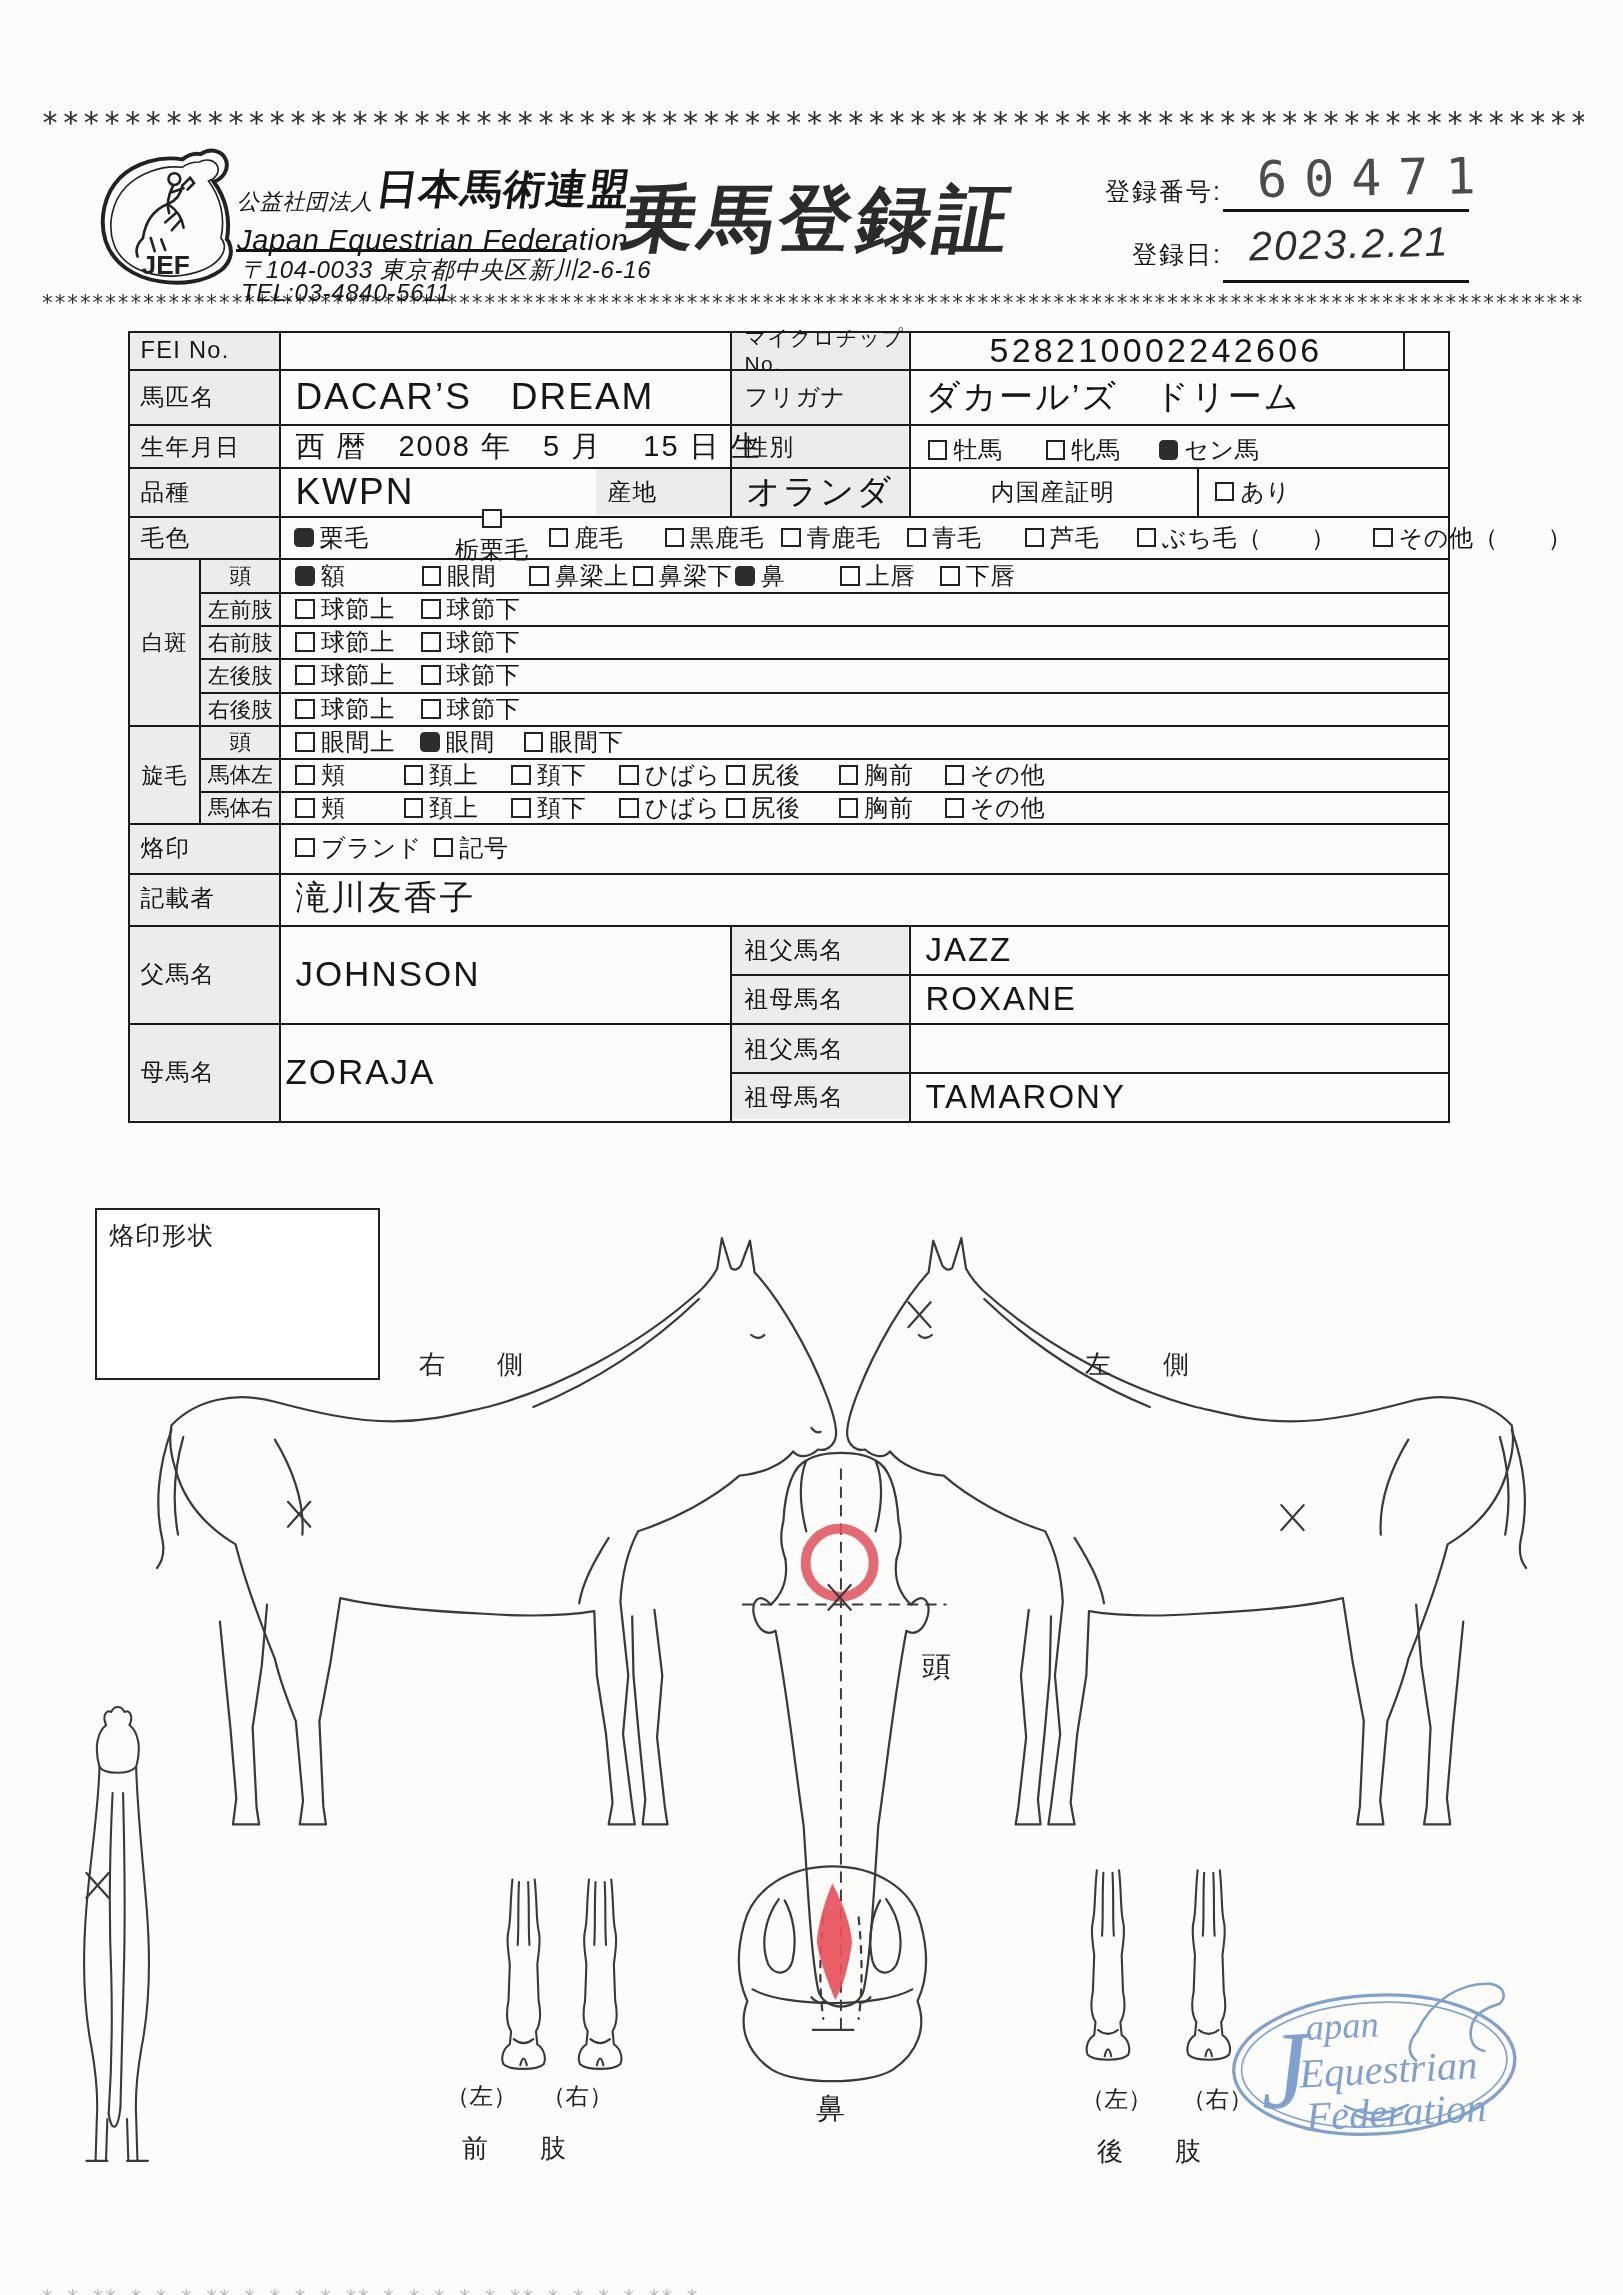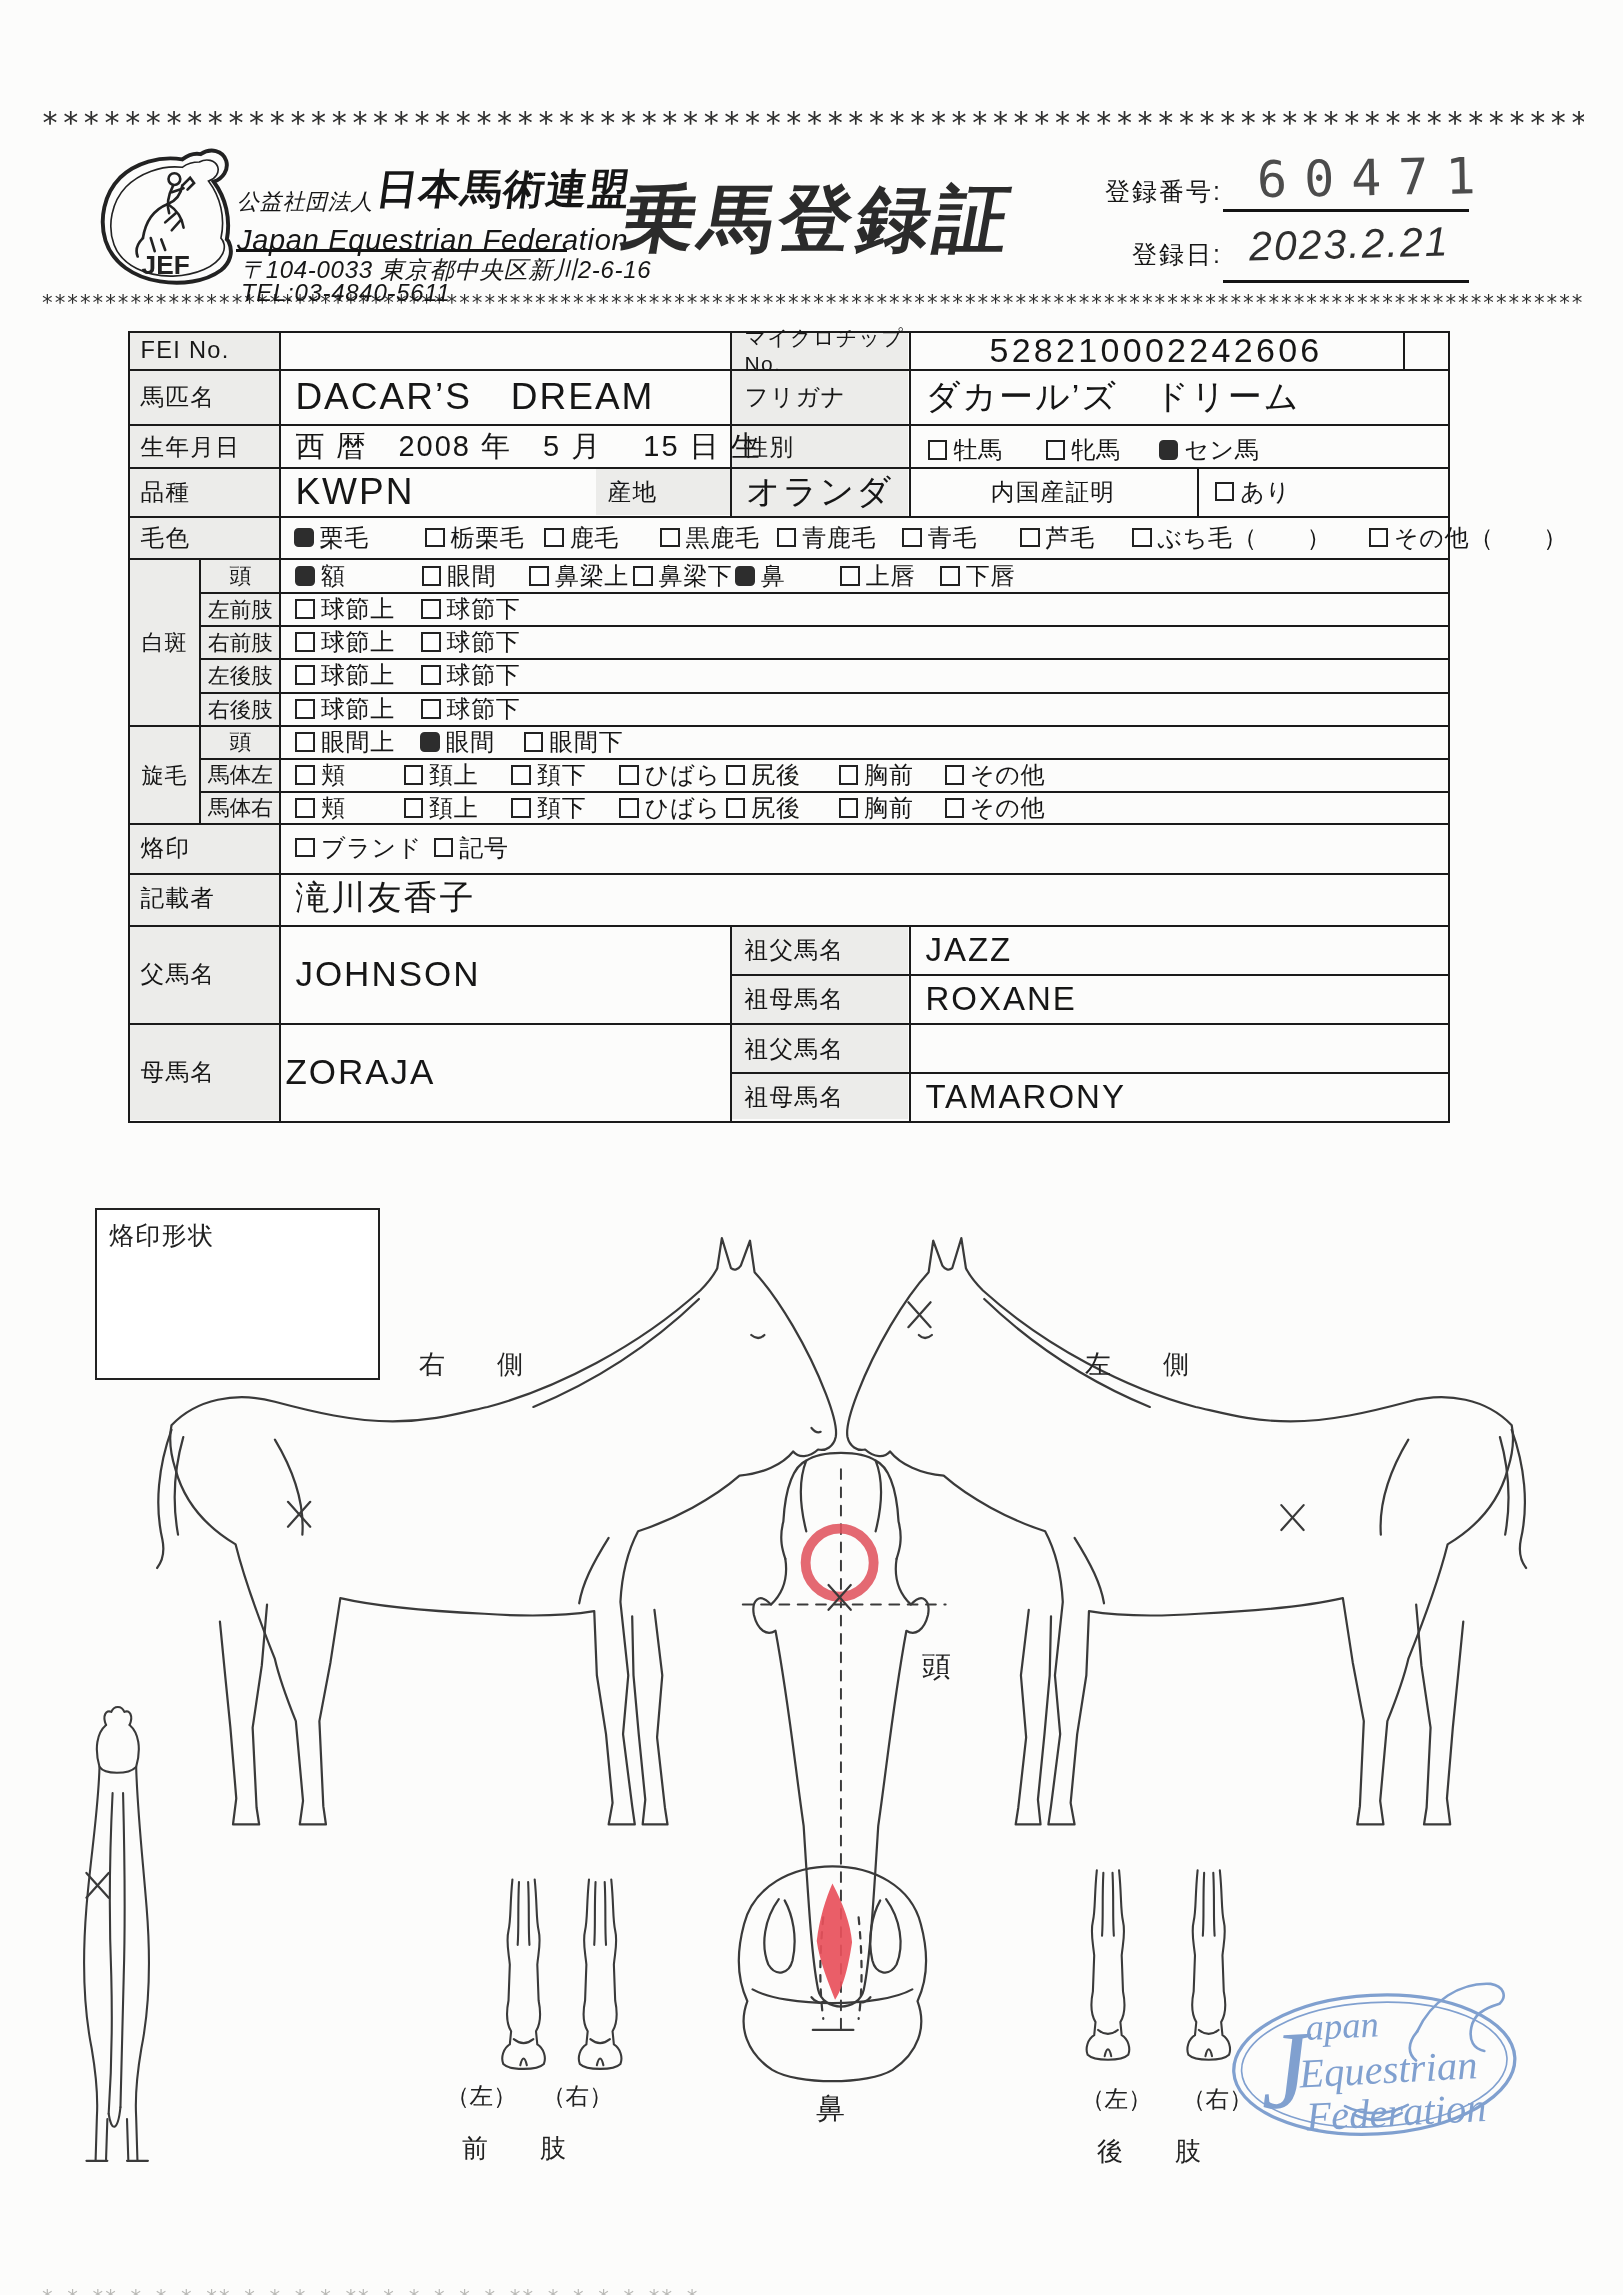--- a/index.html
+++ b/index.html
@@ -153,21 +153,21 @@
         <span class="cbt">あり</span>
       </span>
     </div>
 
   <div class="cell lbl" style="left:130px;top:518px;width:147px;height:39px;">毛色</div>
   <div class="cell cbs" style="left:281px;top:518px;width:1167px;height:39px;">
       <span class="cbi" style="margin-left: 9.2px;">
         <span class="cb on"></span>
         <span class="cbt">栗毛</span>
       </span>
-      <span class="cbi" style="margin-left: 56px;">
+      <span class="cbi" style="margin-left: 86px; flex-direction: column;">
         <span class="cb"></span>
         <span class="cbt">栃栗毛</span>
       </span>
       <span class="cbi" style="margin-left: 19.6px;">
         <span class="cb"></span>
         <span class="cbt">鹿毛</span>
       </span>
       <span class="cbi" style="margin-left: 41px;">
         <span class="cb"></span>
         <span class="cbt">黒鹿毛</span>

